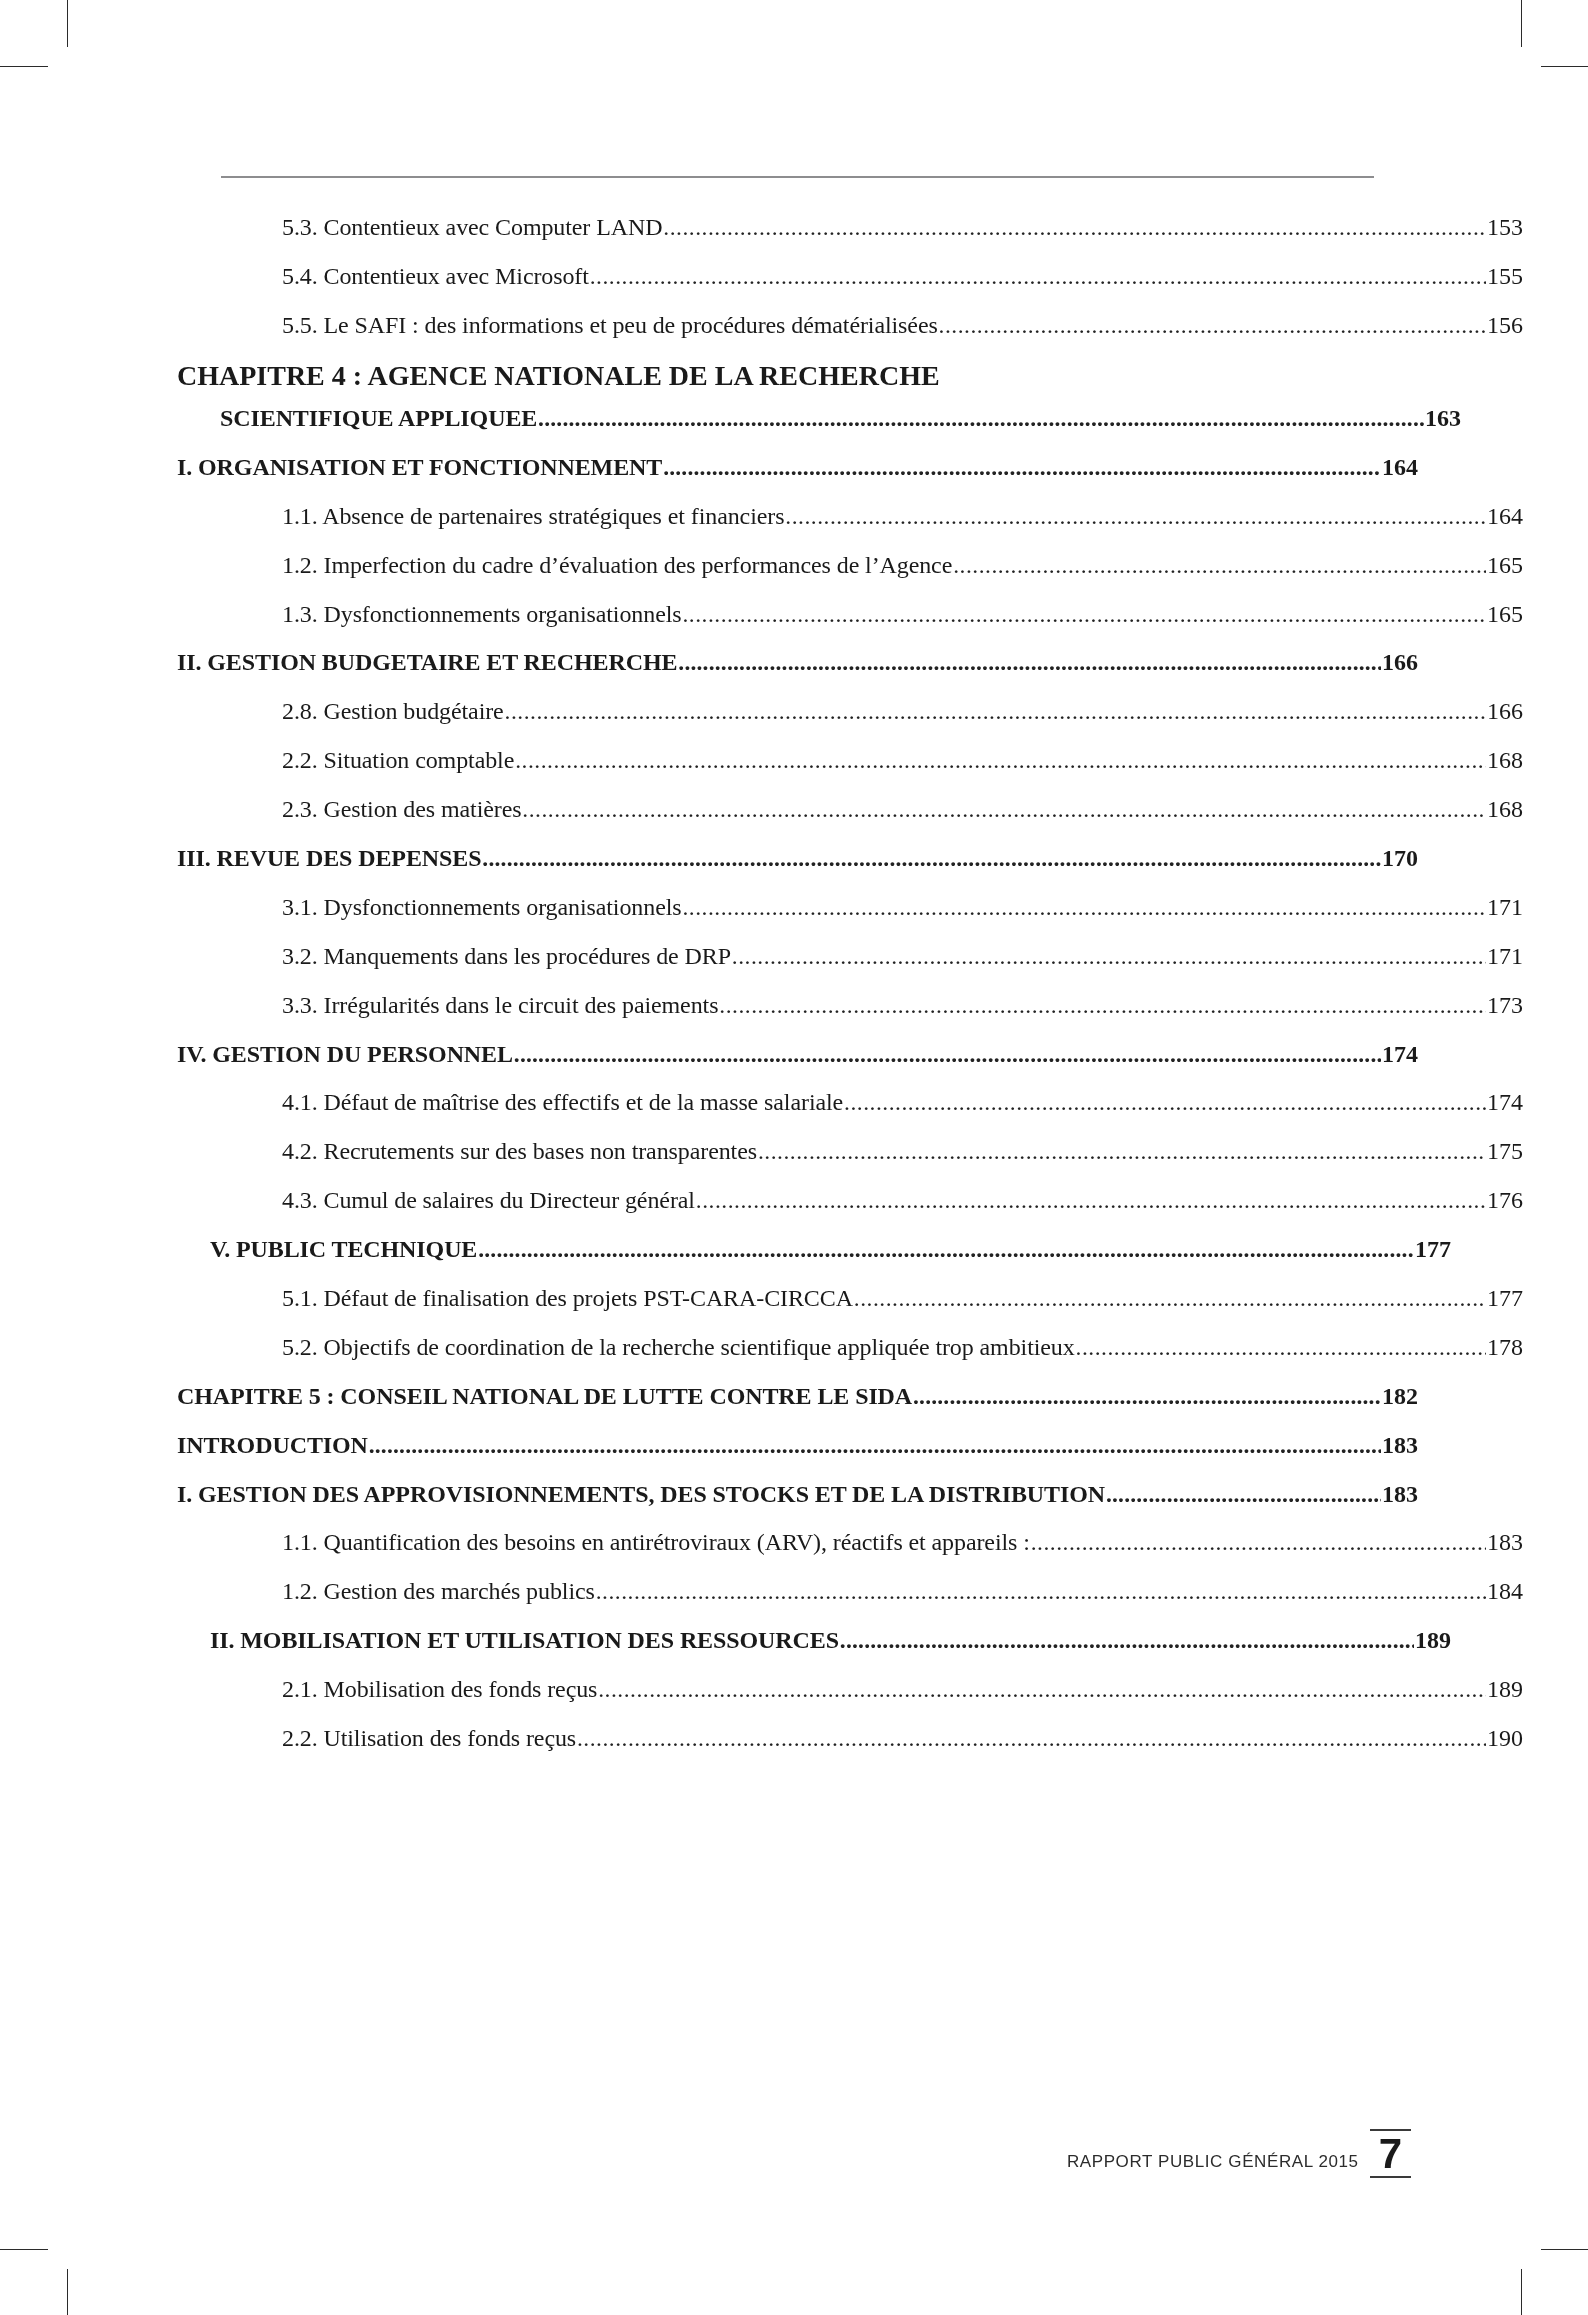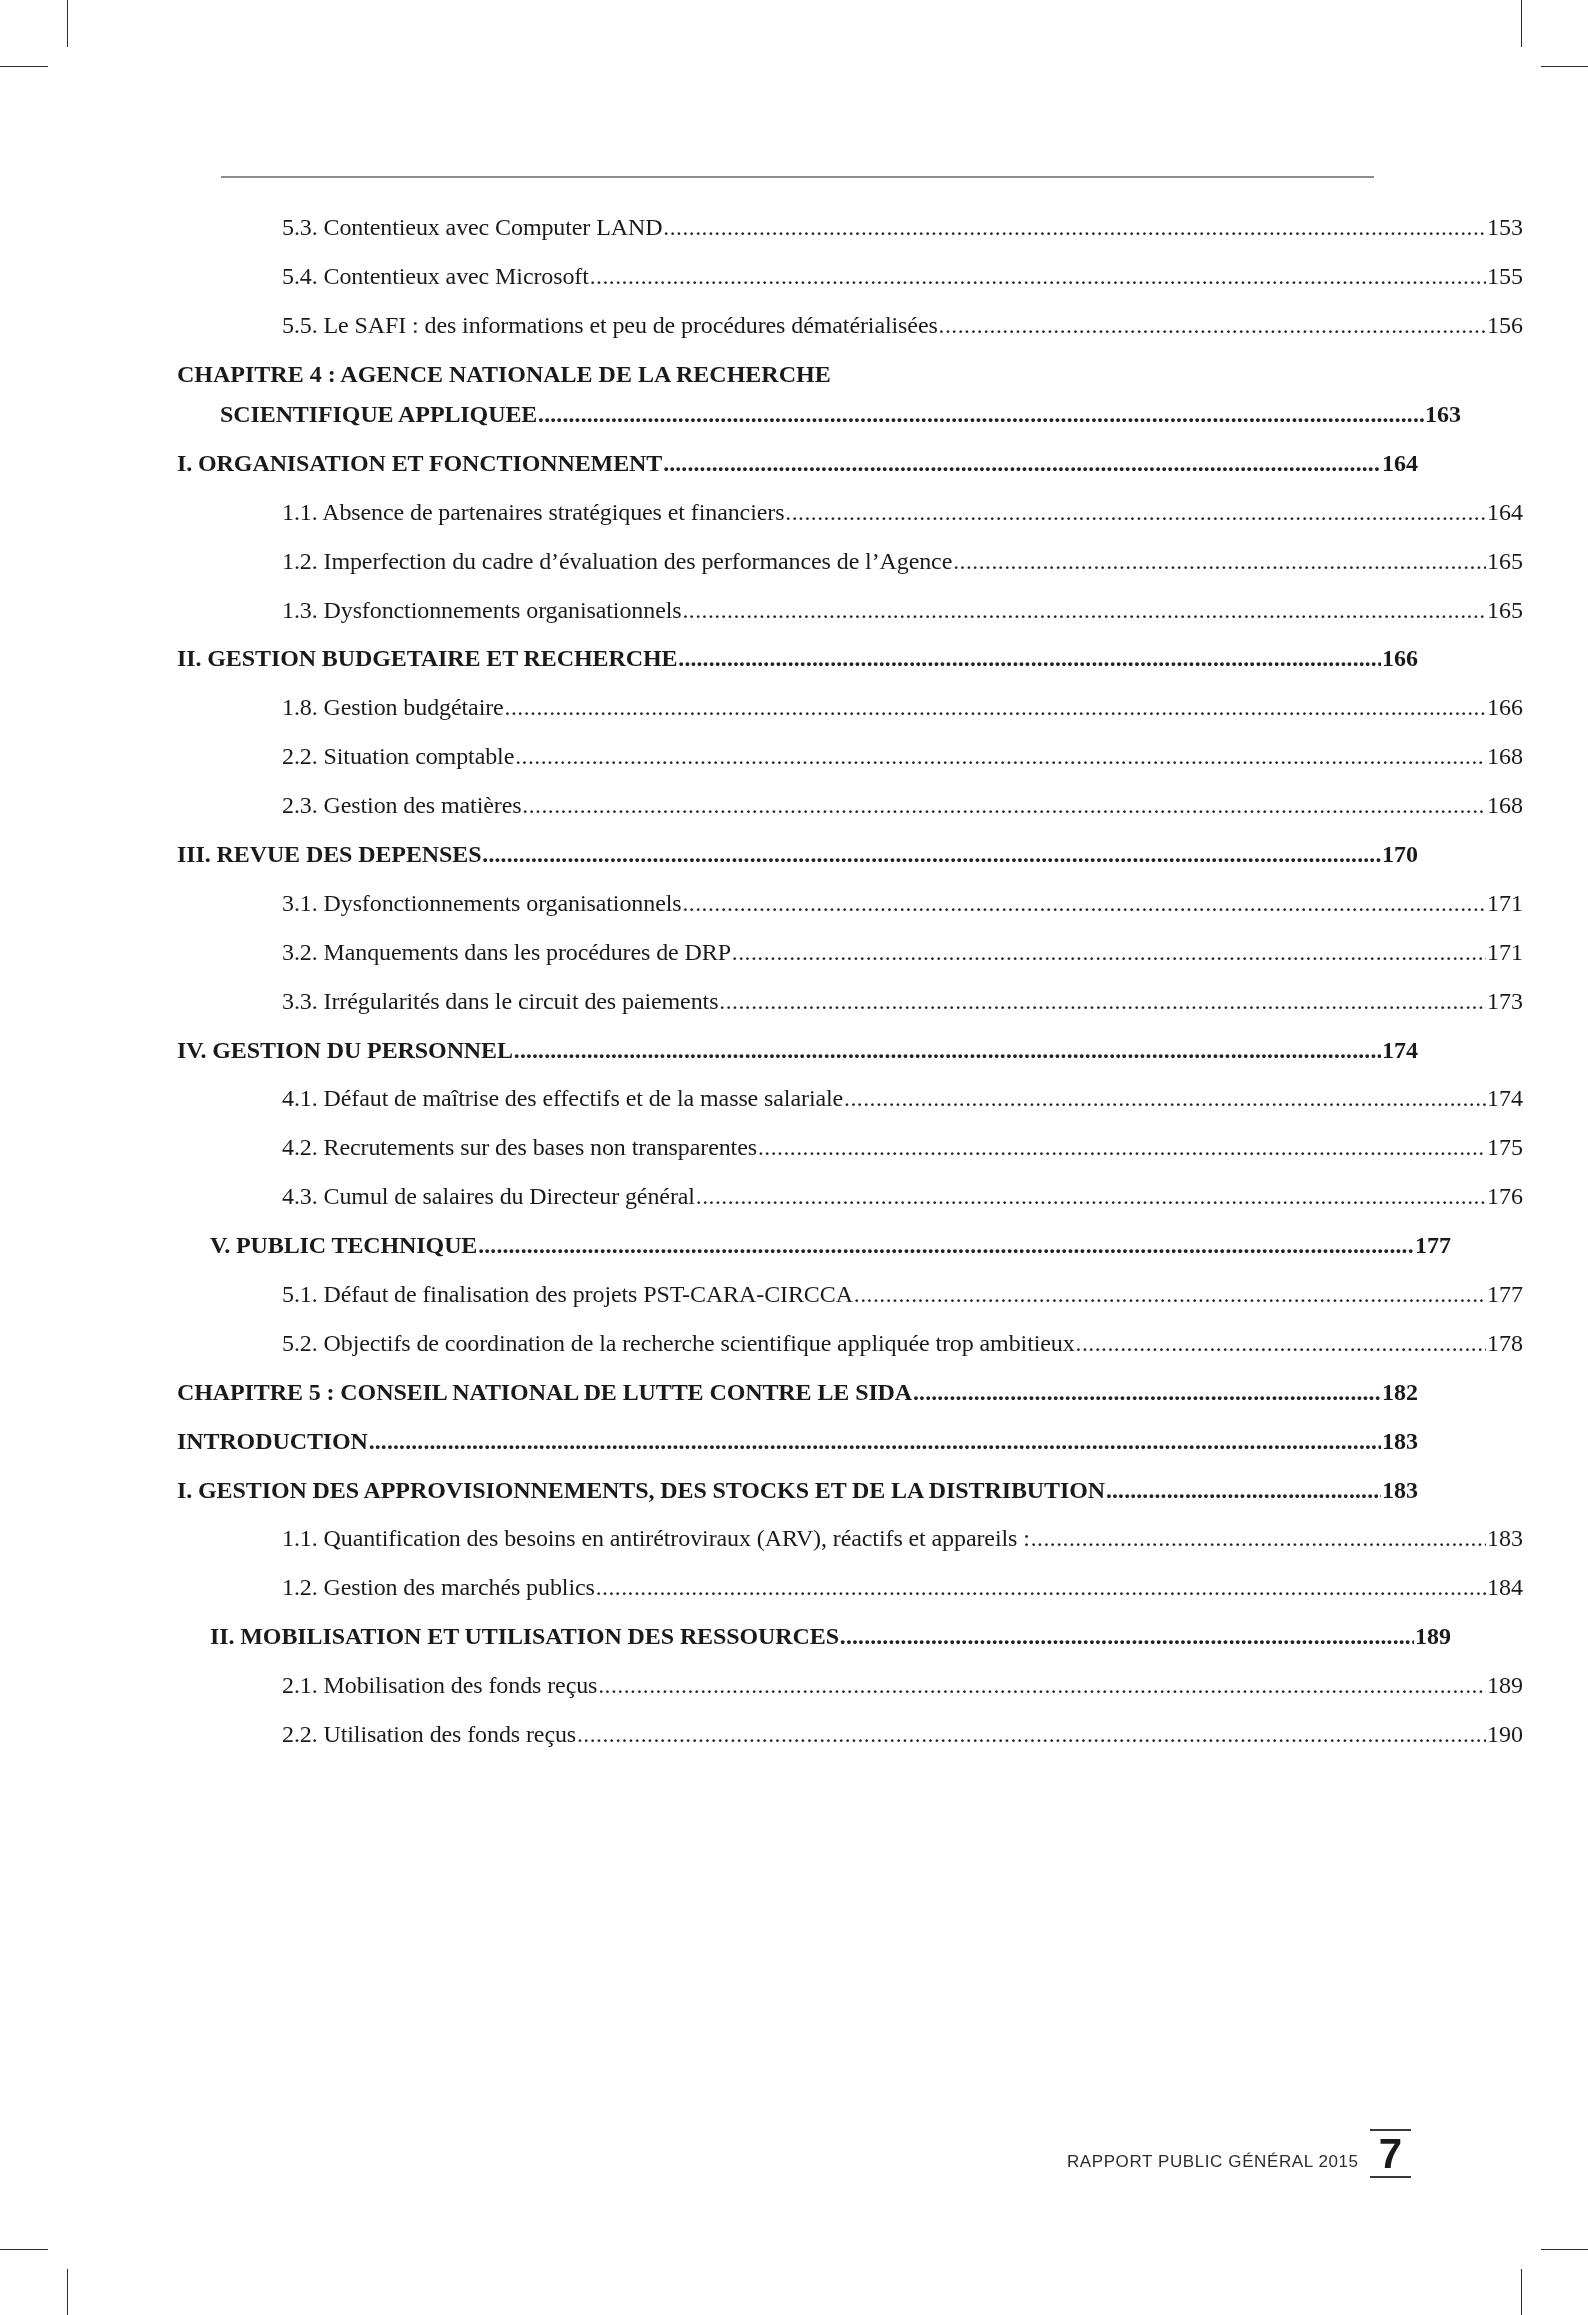--- a/index.html
+++ b/index.html
@@ -83,21 +83,21 @@
   .lvl-2b { padding-left: 33px; }
   .lvl-3 { padding-left: 105px; }
   .bold .label, .bold .pagenum { font-weight: bold; }
   .bold .leader { font-weight: bold; letter-spacing: 0.2px; }
   .tight { margin-bottom: 9px; }
 
   
   .chapter-wrap { margin-bottom: 24.4px; }
   .chapter-line1 {
     font-weight: bold;
-    font-size: 24px;
+    font-size: 28px;
     line-height: 1.0;
     padding-left: 0px;
     margin-bottom: 16.3px;
     white-space: nowrap;
   }
 
   
   .footer {
     position: absolute;
     right: 177px;
@@ -197,21 +197,21 @@
         <span class="label">1.3. Dysfonctionnements organisationnels</span>
         <span class="leader">........................................................................................................................................................................................................</span>
         <span class="pagenum">165</span>
       </div>
       <div class="row  bold">
         <span class="label">II. GESTION BUDGETAIRE ET RECHERCHE</span>
         <span class="leader">........................................................................................................................................................................................................</span>
         <span class="pagenum">166</span>
       </div>
       <div class="row lvl-3">
-        <span class="label">1.8. Gestion budgétaire</span>
+        <span class="label">2.8. Gestion budgétaire</span>
         <span class="leader">........................................................................................................................................................................................................</span>
         <span class="pagenum">166</span>
       </div>
       <div class="row lvl-3">
         <span class="label">2.2. Situation comptable</span>
         <span class="leader">........................................................................................................................................................................................................</span>
         <span class="pagenum">168</span>
       </div>
       <div class="row lvl-3">
         <span class="label">2.3. Gestion des matières</span>

